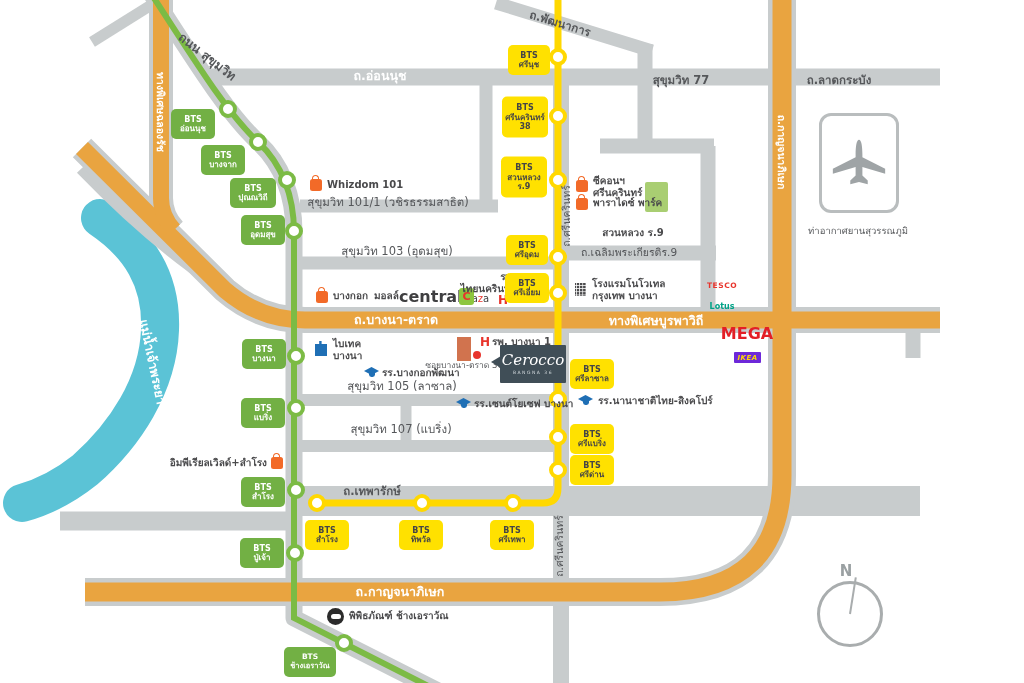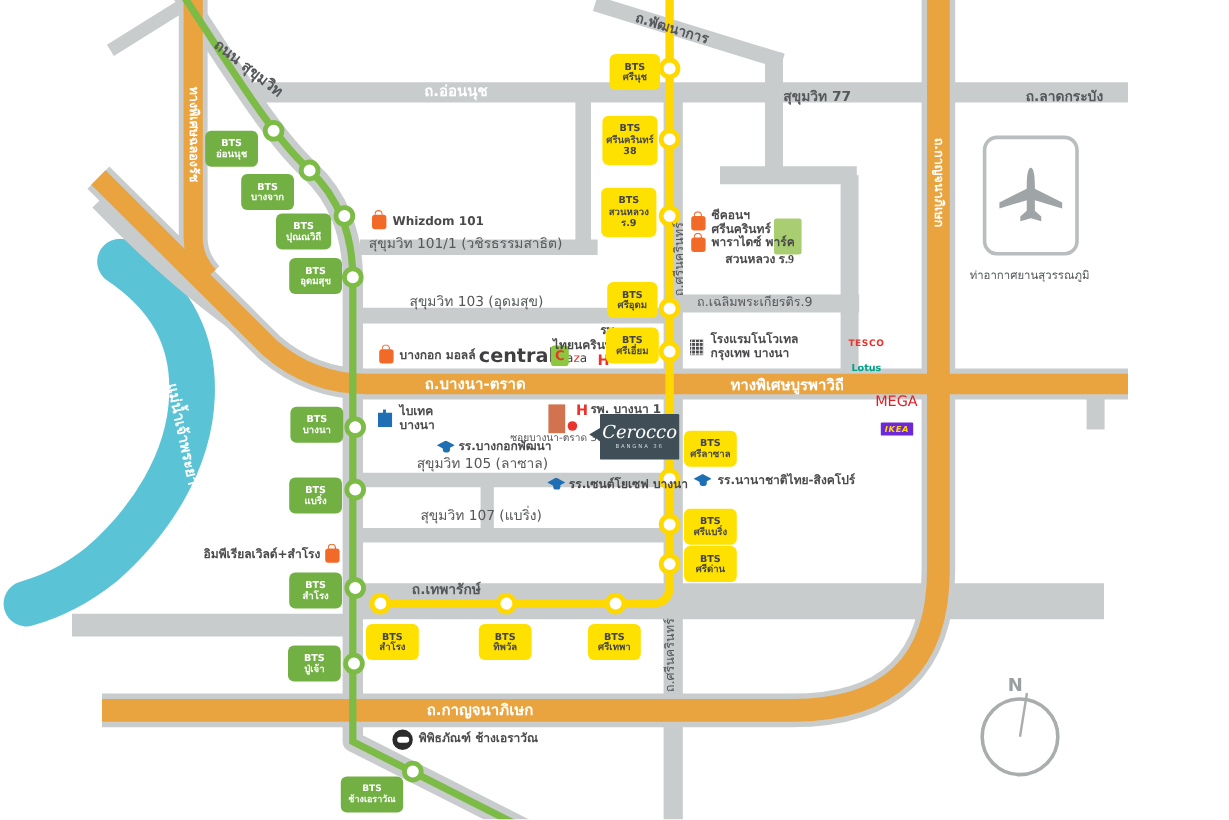--- a/index.html
+++ b/index.html
@@ -48,21 +48,21 @@
   .logo .scr{font-family:"DejaVu Serif","Liberation Serif",serif;font-style:italic;color:#fff;
        font-size:15px;line-height:1;}
   .logo .sub{color:#cfd6da;font-size:4.5px;letter-spacing:1.5px;margin-top:2px;}
   .cp1{font-weight:bold;color:#3F3F41;font-size:16px;}
   .cp2{color:#3F3F41;font-size:10px;}
   .cpz{color:#E8342C;font-size:10px;}
   .cbadge{position:absolute;z-index:4;width:15px;height:17px;background:#8DC63F;border-radius:3px;
        color:#E8342C;font-weight:bold;font-size:11px;display:flex;align-items:center;justify-content:center;}
   .tesco1{color:#E8342C;font-weight:bold;font-size:7.5px;letter-spacing:.5px;line-height:1;}
   .tesco2{color:#00A388;font-weight:bold;font-size:8px;line-height:1;}
-  .mega1{color:#E31F26;font-weight:normal;font-size:12px;line-height:1;}
+  .mega1{color:#E31F26;font-weight:bold;font-size:16px;line-height:1;}
   .mega2{color:#E31F26;font-size:4px;line-height:1;letter-spacing:.5px;}
   .ikea{position:absolute;z-index:4;width:27px;height:11px;background:#6d28d9;color:#FFD800;
        font-weight:bold;font-size:7px;font-style:italic;display:flex;align-items:center;justify-content:center;
        border-radius:1px;letter-spacing:.5px;}
   .airport{position:absolute;z-index:2;left:819px;top:113px;width:80px;height:100px;
        border:3.5px solid #B9BDBE;border-radius:12px;box-sizing:border-box;
        display:flex;align-items:center;justify-content:center;}
   .compass{position:absolute;z-index:2;left:817px;top:581px;width:66px;height:66px;
        border:3px solid #A9ADAE;border-radius:50%;box-sizing:border-box;}
   .needle{position:absolute;z-index:2;left:849px;top:577px;width:2px;height:37px;background:#A9ADAE;
@@ -136,21 +136,21 @@
       <circle cx="513" cy="503" r="7"></circle>
         <circle cx="422" cy="503" r="7"></circle>
         <circle cx="317" cy="503" r="7"></circle>
     </g>
   </svg>
 
   <div class="t roadlbl bold" style="left:207px;top:57px;transform:translate(-50%,-50%) rotate(38deg);">ถนน สุขุมวิท</div>
   <div class="t roadlbl white ctr" style="left:380px;top:76px;">ถ.อ่อนนุช</div>
   <div class="t bold" style="left:560px;top:24px;transform:translate(-50%,-50%) rotate(17deg);">ถ.พัฒนาการ</div>
   <div class="t bold ctr" style="left:681px;top:81px;">สุขุมวิท 77</div>
-  <div class="t bold ctr" style="left:887px;top:81px;">ถ.ลาดกระบัง</div>
+  <div class="t bold ctr" style="left:839px;top:81px;">ถ.ลาดกระบัง</div>
   <div class="t small white" style="left:161px;top:112px;transform:translate(-50%,-50%) rotate(90deg);white-space:nowrap;">ทางพิเศษฉลองรัช</div>
   <div class="t ctr" style="left:388px;top:203px;white-space:nowrap;">สุขุมวิท 101/1 (วชิรธรรมสาธิต)</div>
   <div class="t ctr" style="left:397px;top:252px;white-space:nowrap;">สุขุมวิท 103 (อุดมสุข)</div>
   <div class="t small" style="left:566px;top:216px;transform:translate(-50%,-50%) rotate(-90deg);white-space:nowrap;">ถ.ศรีนครินทร์</div>
   <div class="t small ctr" style="left:629px;top:252px;white-space:nowrap;">ถ.เฉลิมพระเกียรติร.9</div>
   <div class="t roadlbl white ctr" style="left:396px;top:320px;white-space:nowrap;">ถ.บางนา-ตราด</div>
   <div class="t roadlbl white ctr" style="left:656px;top:321px;white-space:nowrap;">ทางพิเศษบูรพาวิถี</div>
   <div class="t small white" style="left:782px;top:152px;transform:translate(-50%,-50%) rotate(90deg);white-space:nowrap;">ถ.กาญจนาภิเษก</div>
   <div class="t ctr" style="left:402px;top:387px;white-space:nowrap;">สุขุมวิท 105 (ลาซาล)</div>
   <div class="t ctr" style="left:401px;top:430px;white-space:nowrap;text-align:right;">สุขุมวิท 107 (แบริ่ง)</div>
@@ -202,38 +202,38 @@
 ศรีเทพา</div>
   <div class="bts yellow" style="left:421px;top:535px;width:40px;height:26px;">BTS
 ทิพวัล</div>
   <div class="bts yellow" style="left:327px;top:535px;width:40px;height:26px;">BTS
 สำโรง</div>
 
   <span class="bag" style="left:310px;top:179px;"></span>
   <div class="t lm lft" style="left:327px;top:185px;white-space:nowrap;">Whizdom 101</div>
 
   <span class="bag" style="left:316px;top:291px;"></span>
-  <div class="t lm lft" style="left:333px;top:297px;white-space:nowrap;">บางกอก มอลล์</div>
+  <div class="t lm lft" style="left:333px;top:297px;white-space:nowrap;font-family:Liberation Mono, monospace;">บางกอก มอลล์</div>
 
   <div class="t lft" style="left:399px;top:297px;white-space:nowrap;">
     <span class="cp1">central</span><span class="cp2">pla</span><span class="cpz">z</span><span class="cp2">a</span>
   </div>
   <div class="cbadge" style="left:459px;top:288px;">C</div>
 
   <div class="t lm rgt" style="left:516px;top:282px;text-align:right;">รพ.
 ไทยนครินทร์</div>
   <div class="hmark ctr" style="left:503px;top:300px;">H</div>
 
   <span class="bag" style="left:576px;top:180px;"></span>
   <div class="t lm lft" style="left:593px;top:186px;">ซีคอนฯ
 ศรีนครินทร์</div>
   <span class="bag" style="left:576px;top:198px;"></span>
   <div class="t lm lft" style="left:593px;top:203px;white-space:nowrap;">พาราไดซ์ พาร์ค</div>
   <div class="parkrect" style="left:645px;top:182px;"></div>
-  <div class="t lm ctr" style="left:633px;top:217px;white-space:nowrap;font-family:Liberation Serif, serif;">สวนหลวง ร.9</div>
+  <div class="t lm ctr" style="left:633px;top:233px;white-space:nowrap;">สวนหลวง ร.9</div>
 
   <span class="bldg" style="left:575px;top:283px;"></span>
   <div class="t lm lft" style="left:592px;top:289px;">โรงแรมโนโวเทล
 กรุงเทพ บางนา</div>
 
   <div class="t ctr" style="left:722px;top:297px;text-align:center;">
     <div class="tesco1">TESCO</div>
     <div class="tesco2">Lotus</div>
   </div>
 

